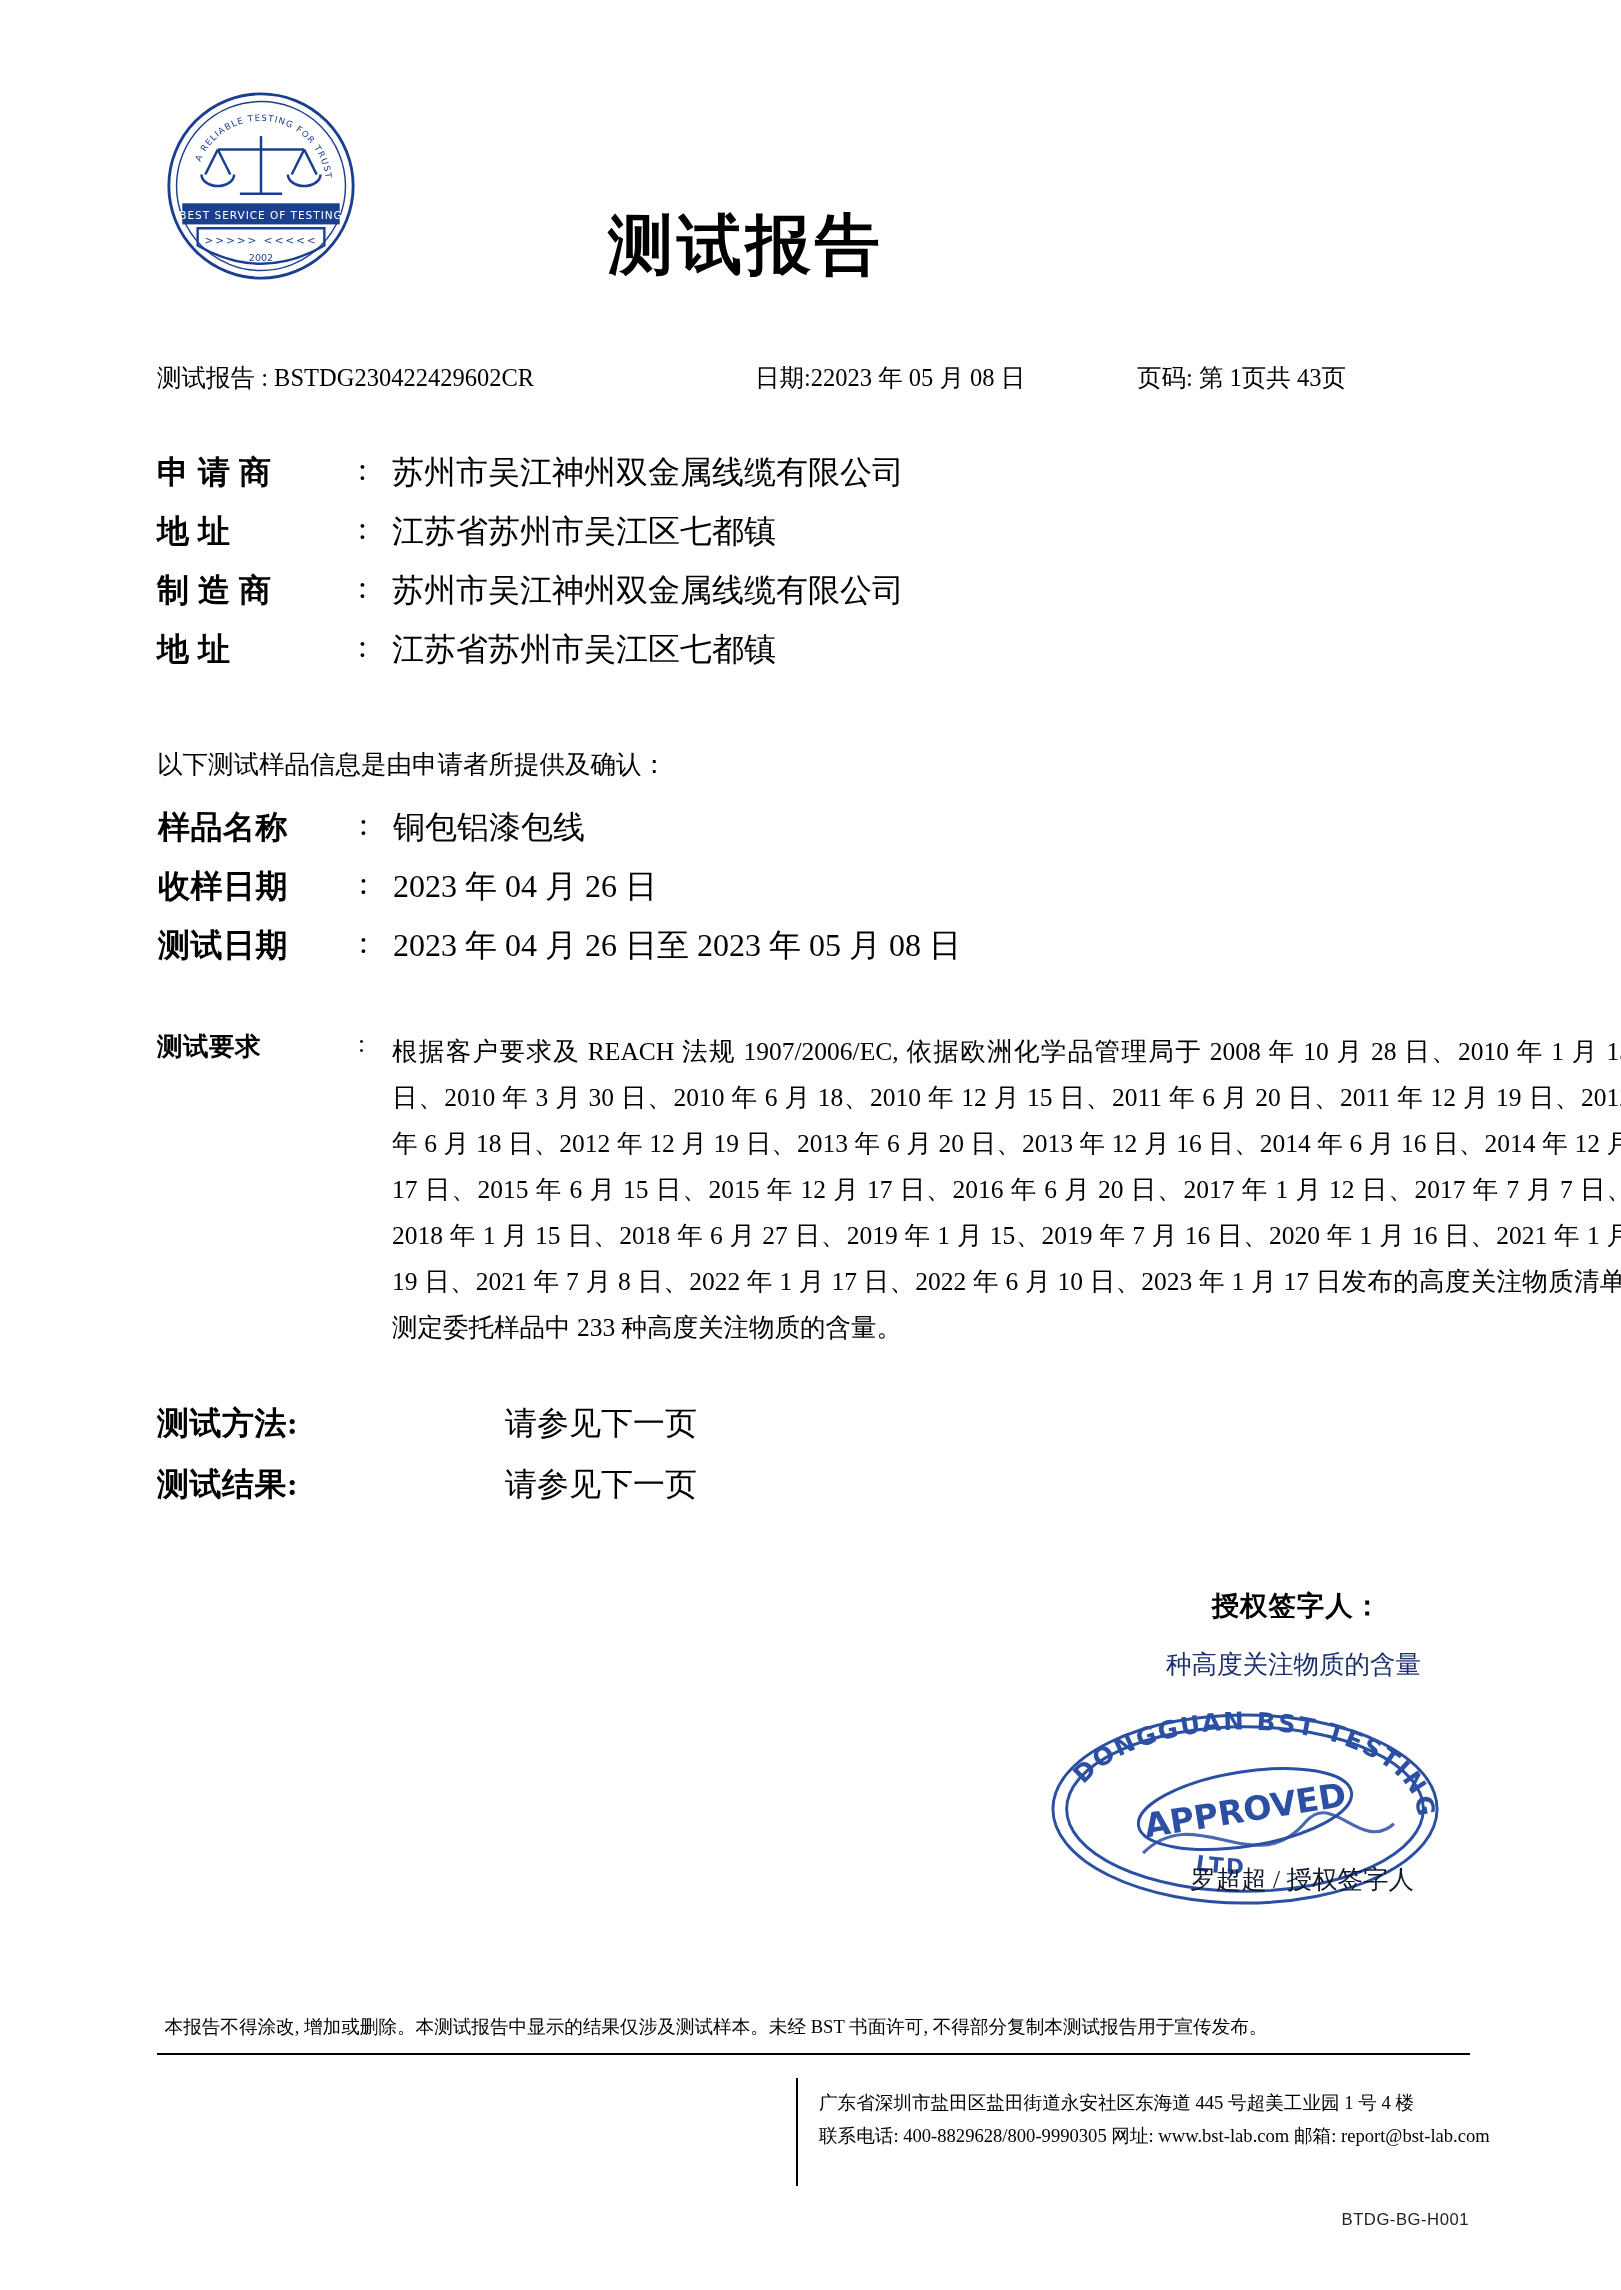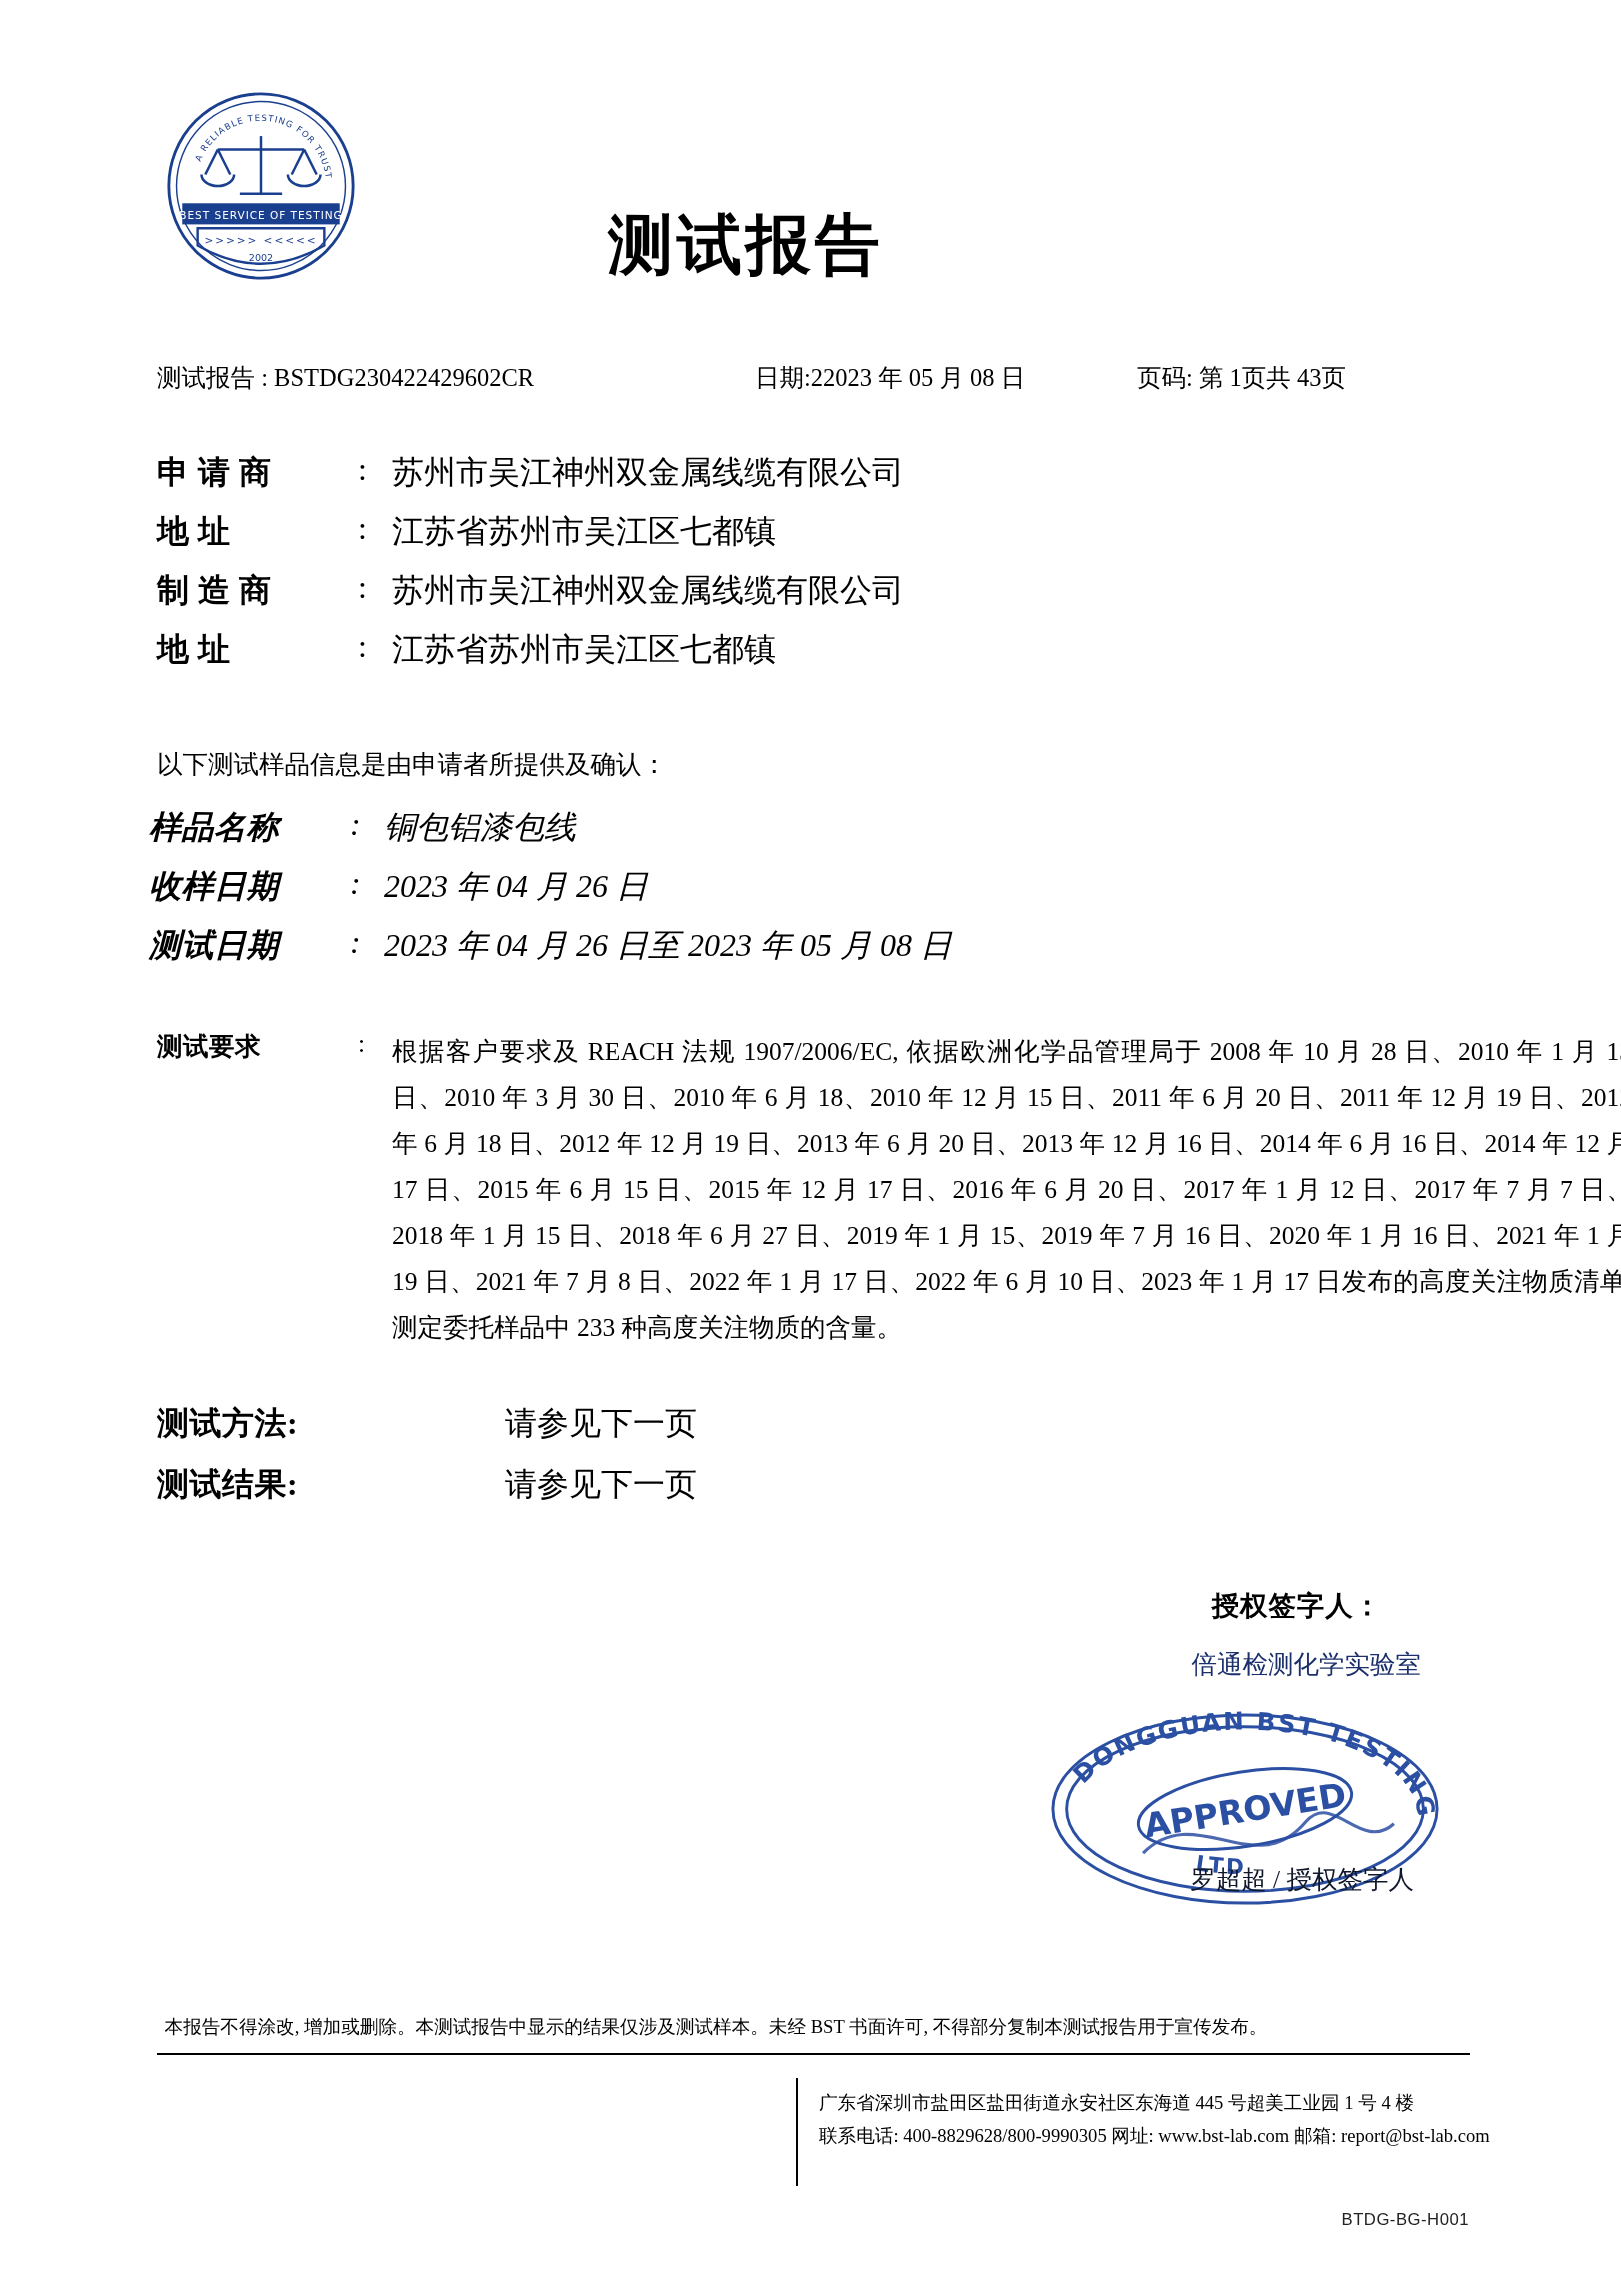--- a/index.html
+++ b/index.html
@@ -108,24 +108,23 @@
 
   .note-line {
     position: absolute;
     left: 157px;
     top: 747px;
     font-size: 25.5px;
   }
 
   .fields-b {
     position: absolute;
-    left: 149px;
+    left: 158px;
     top: 806px;
     width: 1313px;
-    font-style: italic;
   }
 
   
   .req-block {
     position: absolute;
     left: 157px;
     top: 1029px;
     width: 1313px;
     font-size: 25.5px;
   }
@@ -380,21 +379,21 @@
       <div class="fvalue">请参见下一页</div>
     </div>
     <div class="frow">
       <div class="flabel">测试结果:</div>
       <div class="fvalue">请参见下一页</div>
     </div>
   </div>
 
   <div class="sig-area">
     <div class="sig-title">授权签字人：</div>
-    <div class="sig-lab">倍通检测化学实验室</div>
+    <div class="sig-lab">种高度关注物质的含量</div>
 
     <div class="stamp">
       <svg viewBox="0 0 400 210" width="392" height="206" aria-hidden="true">
         <g fill="none" stroke="#2b4fa2" stroke-width="3">
           <ellipse cx="200" cy="105" rx="196" ry="96"></ellipse>
           <ellipse cx="200" cy="105" rx="182" ry="84"></ellipse>
           <ellipse cx="200" cy="105" rx="110" ry="38" transform="rotate(-9 200 105)"></ellipse>
         </g>
         <path id="stampTop" d="M 24 112 A 176 88 0 0 1 376 112" fill="none"></path>
         <text font-family="DejaVu Sans, sans-serif" font-size="25" font-weight="bold" fill="#2b4fa2" letter-spacing="2">

